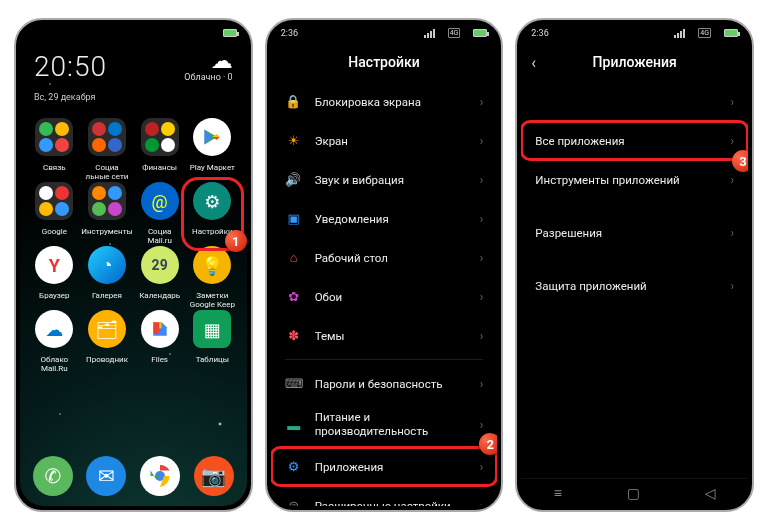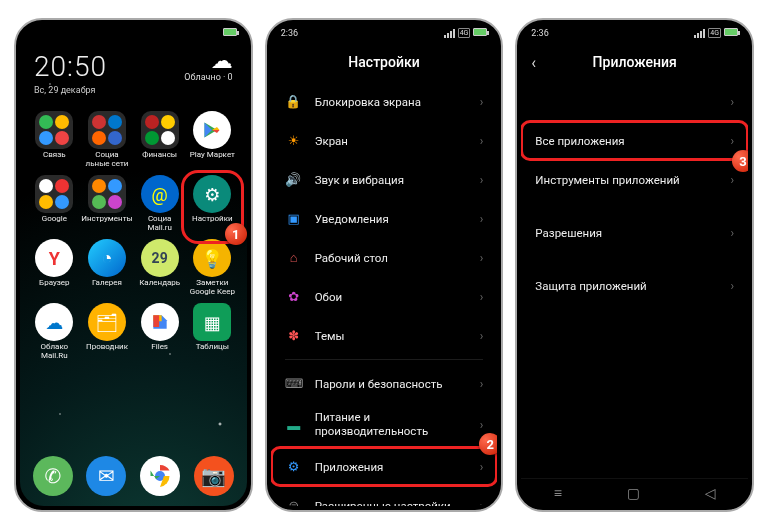--- a/index.html
+++ b/index.html
@@ -26,51 +26,51 @@
     border-radius: 24px;
     overflow: hidden;
     display: flex; flex-direction: column;
   }
   
   .status {
     height: 18px; display: flex; align-items: center;
     padding: 0 10px; font-size: 9px; color: #ddd;
     justify-content: space-between;
   }
-  .status .right { display: flex; gap: 3px; }
+  .status .right { display: flex; gap: 13px; align-items: center; }
   .sigbar { display:inline-flex; gap:1px; align-items:flex-end; }
   .sigbar i { width:2px; background:#ccc; display:inline-block;}
   .sigbar i:nth-child(1){height:3px}.sigbar i:nth-child(2){height:5px}.sigbar i:nth-child(3){height:7px}.sigbar i:nth-child(4){height:9px}
   .batt { width:14px;height:8px;border:1px solid #ccc;border-radius:1px;position:relative;background:#6c6;}
   .batt::after{content:"";position:absolute;right:-3px;top:2px;width:2px;height:4px;background:#ccc;}
   
   .home-bg {
     position:absolute; inset:0;
     background:
       radial-gradient(1px 1px at 30px 60px,#fff,transparent),
       radial-gradient(1px 1px at 180px 120px,#fff,transparent),
       radial-gradient(1px 1px at 90px 220px,#fff,transparent),
       radial-gradient(1px 1px at 150px 330px,#fff,transparent),
       radial-gradient(1px 1px at 40px 390px,#fff,transparent),
       radial-gradient(2px 2px at 200px 400px,#fff,transparent),
       radial-gradient(circle at 60% 110%, #0d3b34 0%, #041a1a 35%, #000 70%);
   }
   .home-top { position:relative; display:flex; justify-content:space-between; padding:8px 14px 0 14px;}
   .clock { font-size:28px; font-weight:300; letter-spacing:1px;}
-  .datebar { font-size:9px; color:#ccc; margin-top:2px;}
+  .datebar { font-size:9px; color:#ccc; margin-top:9px;}
   .weather { text-align:right; font-size:9px; color:#ddd;}
   .weather .ico { font-size:22px; line-height:1; color:#fff;}
   .grid {
     position:relative; flex:1; display:grid;
     grid-template-columns: repeat(4,1fr);
     grid-auto-rows: 64px;
     padding: 16px 8px 0 8px;
     gap: 0px 0px;
   }
-  .app { display:flex; flex-direction:column; align-items:center; gap:1px; font-size:8px; text-align:center; color:#eee;}
+  .app { display:flex; flex-direction:column; align-items:center; gap:7px; font-size:8px; text-align:center; color:#eee;}
   .app .ico {
     width:38px; height:38px; border-radius:50%;
     display:flex; align-items:center; justify-content:center;
     font-size:18px; background:#333;
   }
   .folder {
     width:38px;height:38px;border-radius:10px;background:rgba(120,120,120,.35);
     display:grid;grid-template-columns:1fr 1fr;grid-template-rows:1fr 1fr;gap:2px;padding:4px;
   }
   .folder i{border-radius:50%;}

